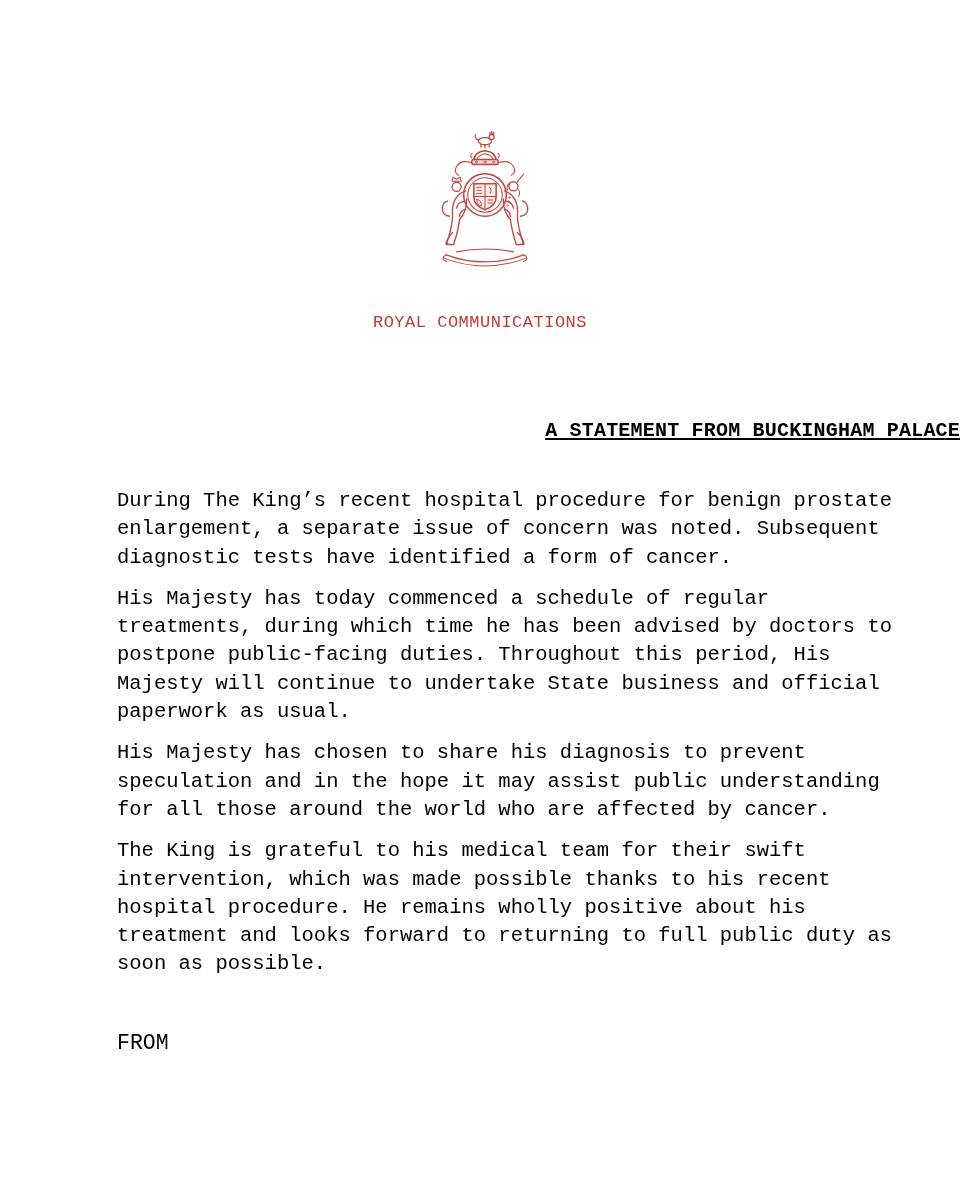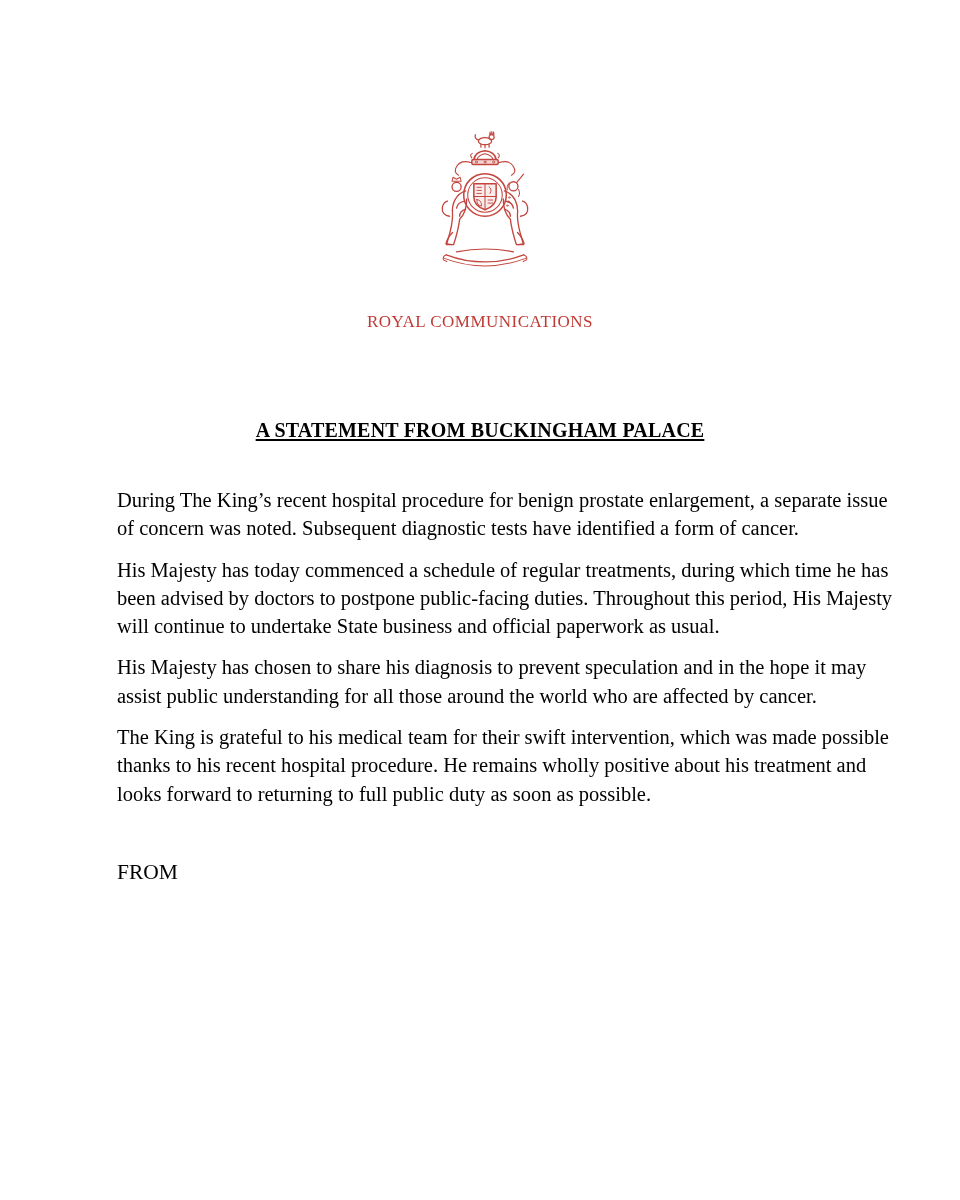--- a/index.html
+++ b/index.html
@@ -10,42 +10,42 @@
   body {
     width: 960px;
     height: 1200px;
     overflow: hidden;
   }
   .page {
     position: relative;
     width: 960px;
     height: 988px;
     background: #ffffff;
-    font-family: Liberation Serif, serif;
+    font-family: Liberation Mono, monospace;
     color: #000000;
   }
   .crest {
     padding-top: 130px;
     text-align: center;
   }
   .crest svg {
     display: inline-block;
     transform: translateX(5px);
   }
   .org {
     margin-top: 41px;
     text-align: center;
     color: #bf3a34;
     font-size: 17px;
     line-height: 20px;
     letter-spacing: 0.5px;
   }
   .title {
     margin: 86px 0 0 0;
-    text-align: center;
+    text-align: right;
     font-size: 20px;
     line-height: 24px;
     font-weight: bold;
     letter-spacing: 0.2px;
     text-decoration: underline;
     text-underline-offset: 2px;
   }
   .content {
     margin-top: 44px;
     padding: 0 64px 0 117px;

